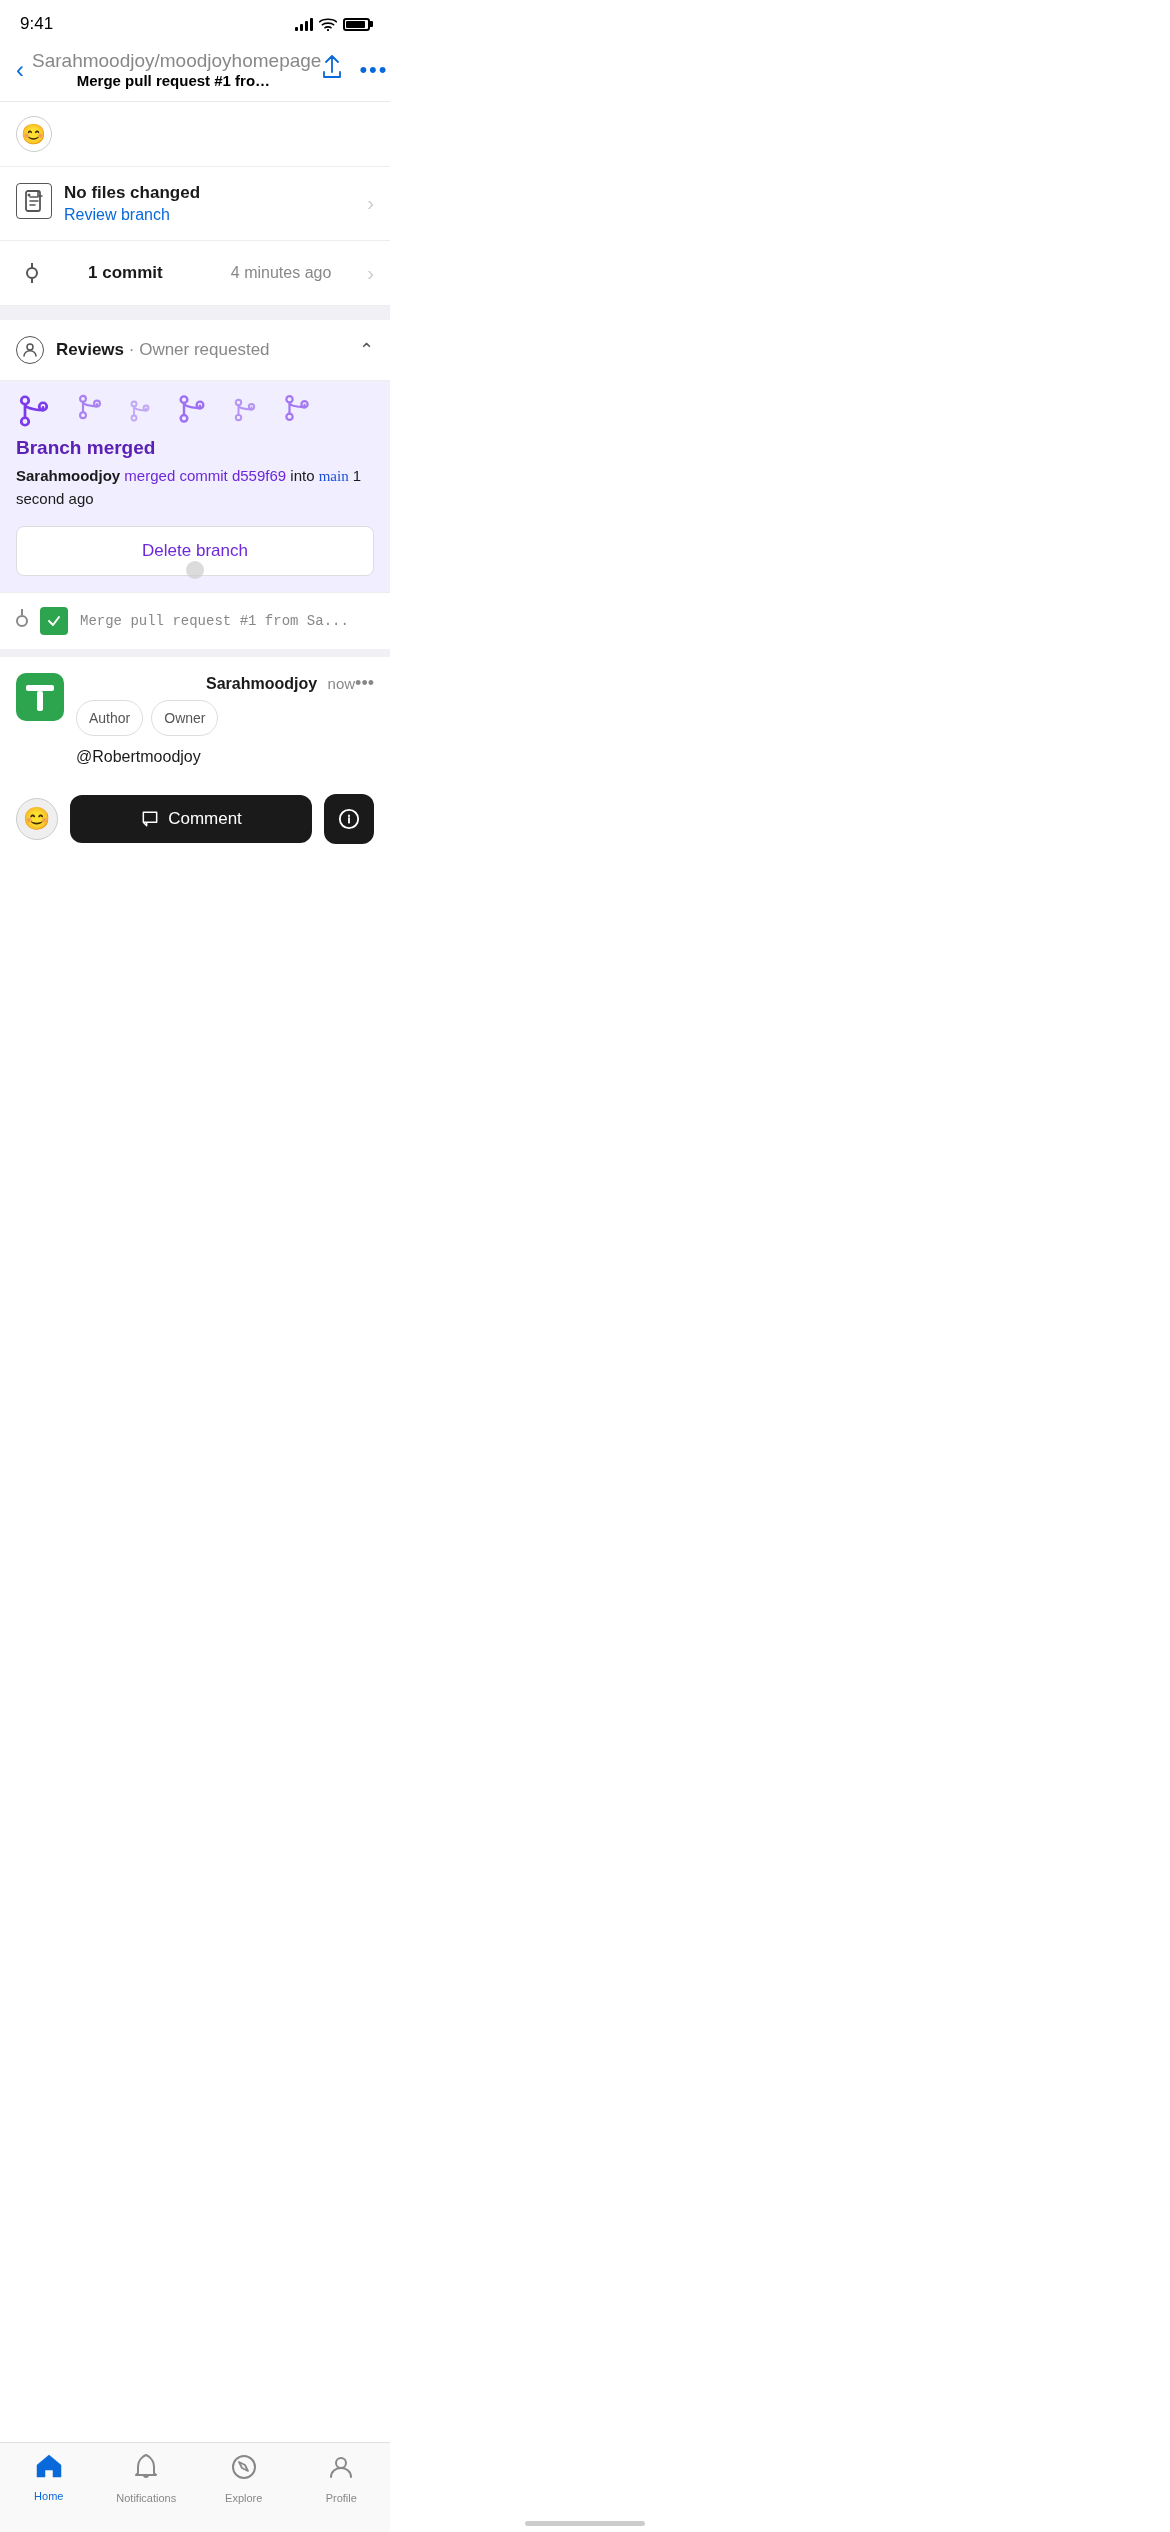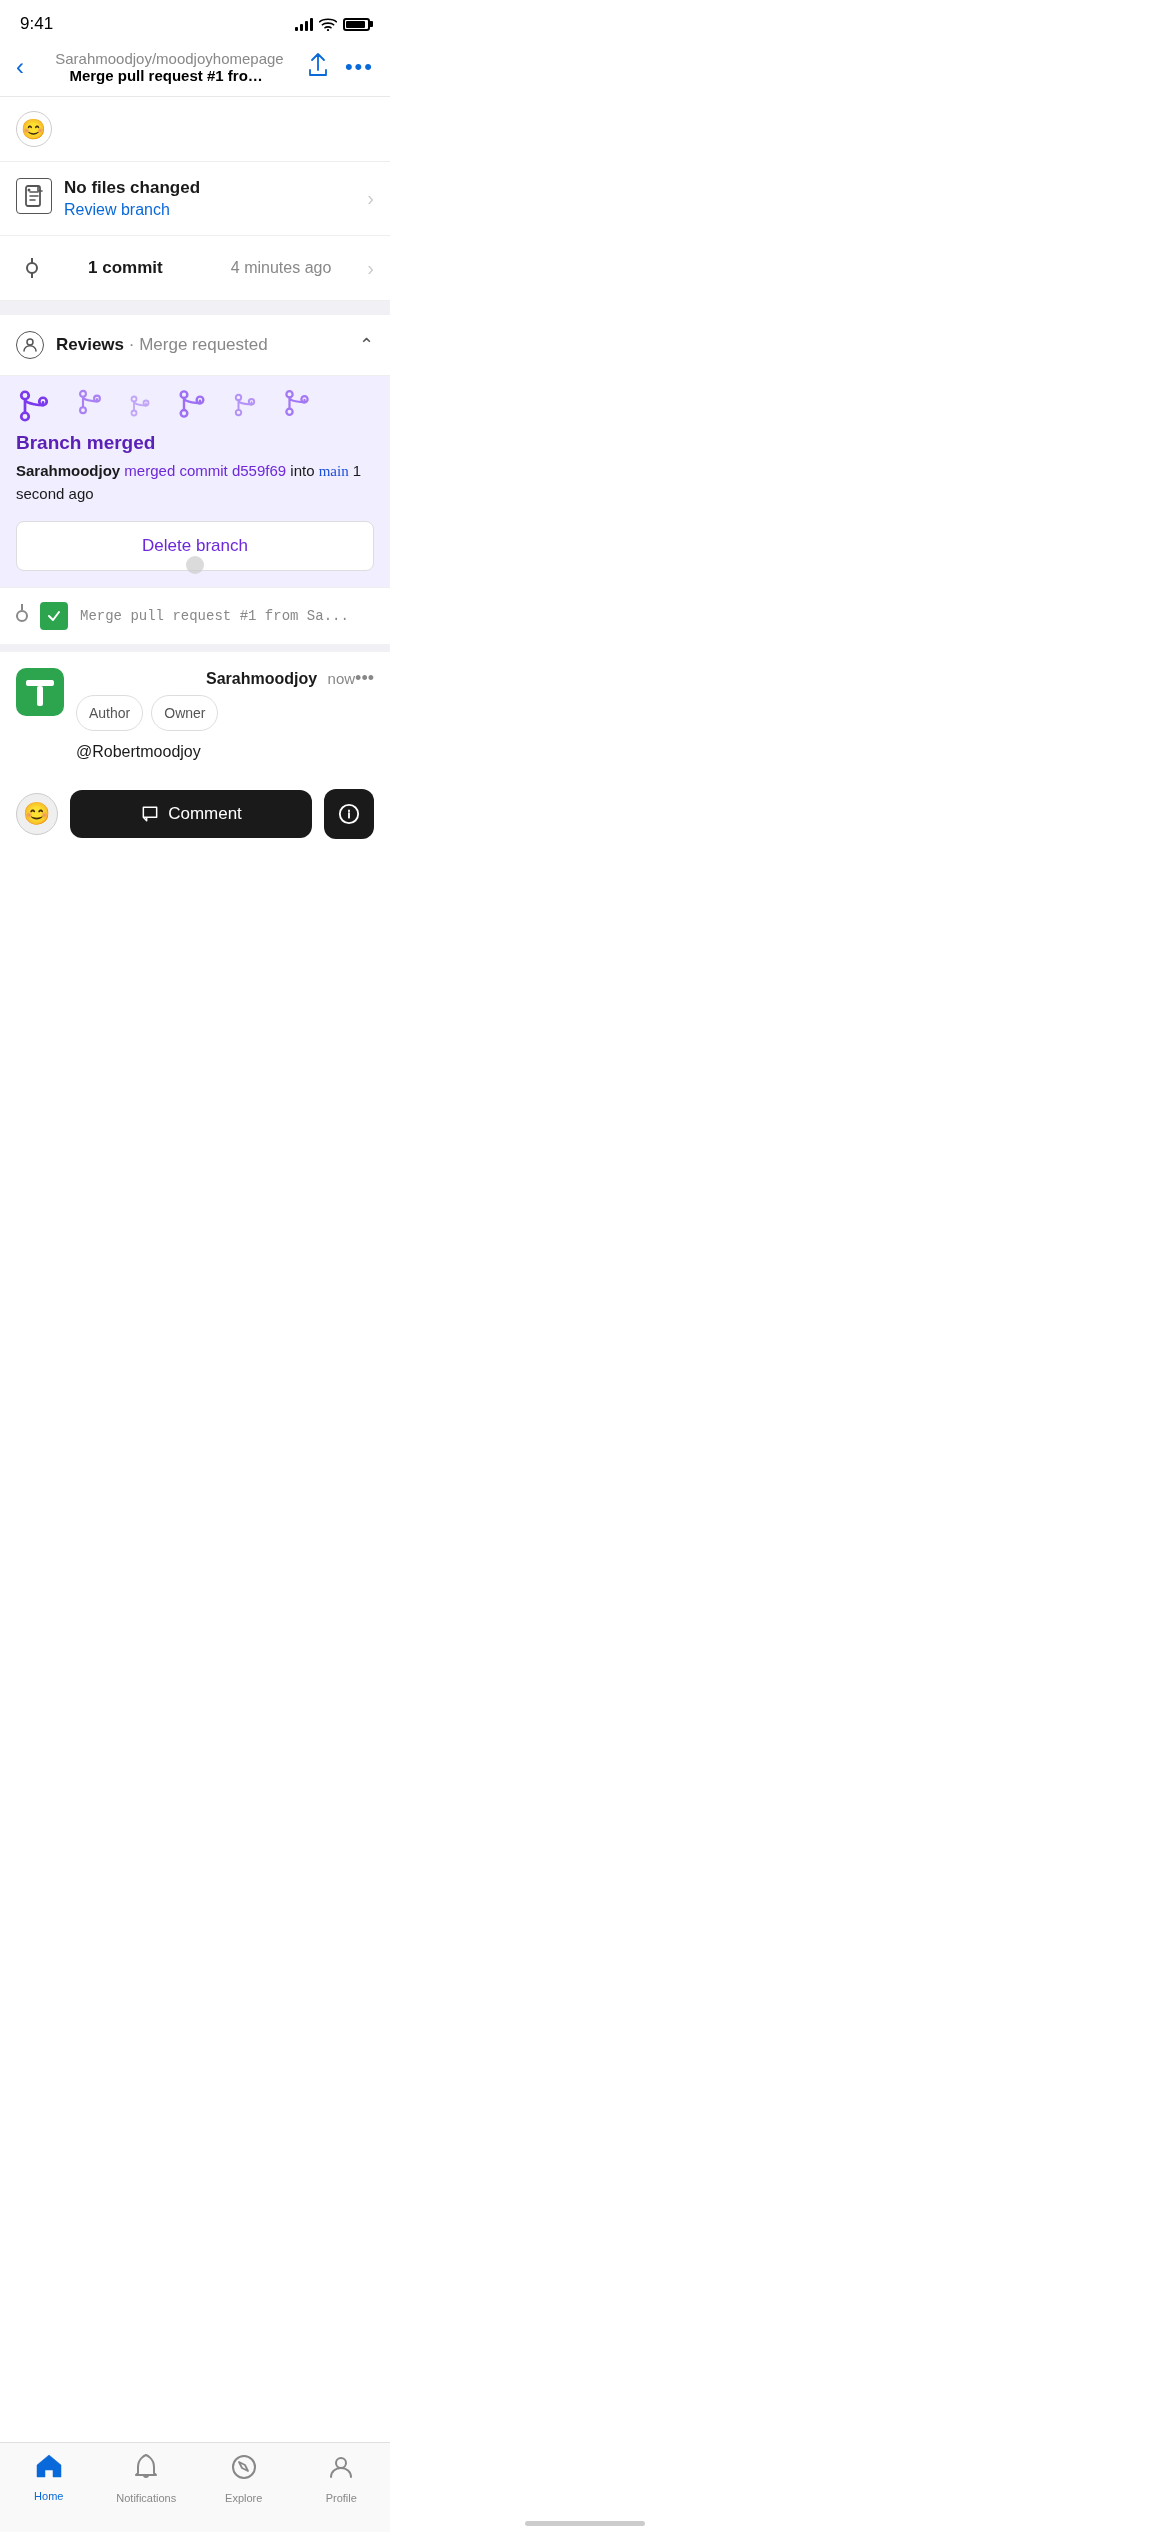--- a/index.html
+++ b/index.html
@@ -92,21 +92,21 @@
       cursor: pointer;
       padding: 4px 8px 4px 0;
     }
     .nav-title-block {
       display: flex;
       flex-direction: column;
       align-items: center;
       flex: 1;
     }
     .nav-subtitle {
-      font-size: 15px;
+      font-size: 19px;
       color: #888;
       text-align: center;
     }
     .nav-title {
       font-size: 15px;
       font-weight: 600;
       color: #000;
       text-align: center;
       white-space: nowrap;
       overflow: hidden;
@@ -599,21 +599,21 @@
 <div class="section-divider"></div>
 
 <div class="reviews-row">
   <div class="reviews-icon">
     <svg width="18" height="18" viewBox="0 0 24 24" fill="none">
       <circle cx="12" cy="8" r="4" stroke="#555" stroke-width="2"></circle>
       <path d="M4 20c0-4 3.6-7 8-7s8 3 8 7" stroke="#555" stroke-width="2" stroke-linecap="round"></path>
     </svg>
   </div>
   <span class="reviews-text">
-    <span class="reviews-label">Reviews</span><span class="reviews-sub"> · Merge requested</span>
+    <span class="reviews-label">Reviews</span><span class="reviews-sub"> · Owner requested</span>
   </span>
   <span class="chevron-up">⌃</span>
 </div>
 
 <div class="branch-section">
   <div class="branch-icons-svg">
 
     <svg width="36" height="36" viewBox="0 0 24 24">
       <circle cx="6" cy="5" r="2.5" stroke="#7c3aed" stroke-width="1.8"></circle>
       <circle cx="6" cy="19" r="2.5" stroke="#7c3aed" stroke-width="1.8"></circle>

